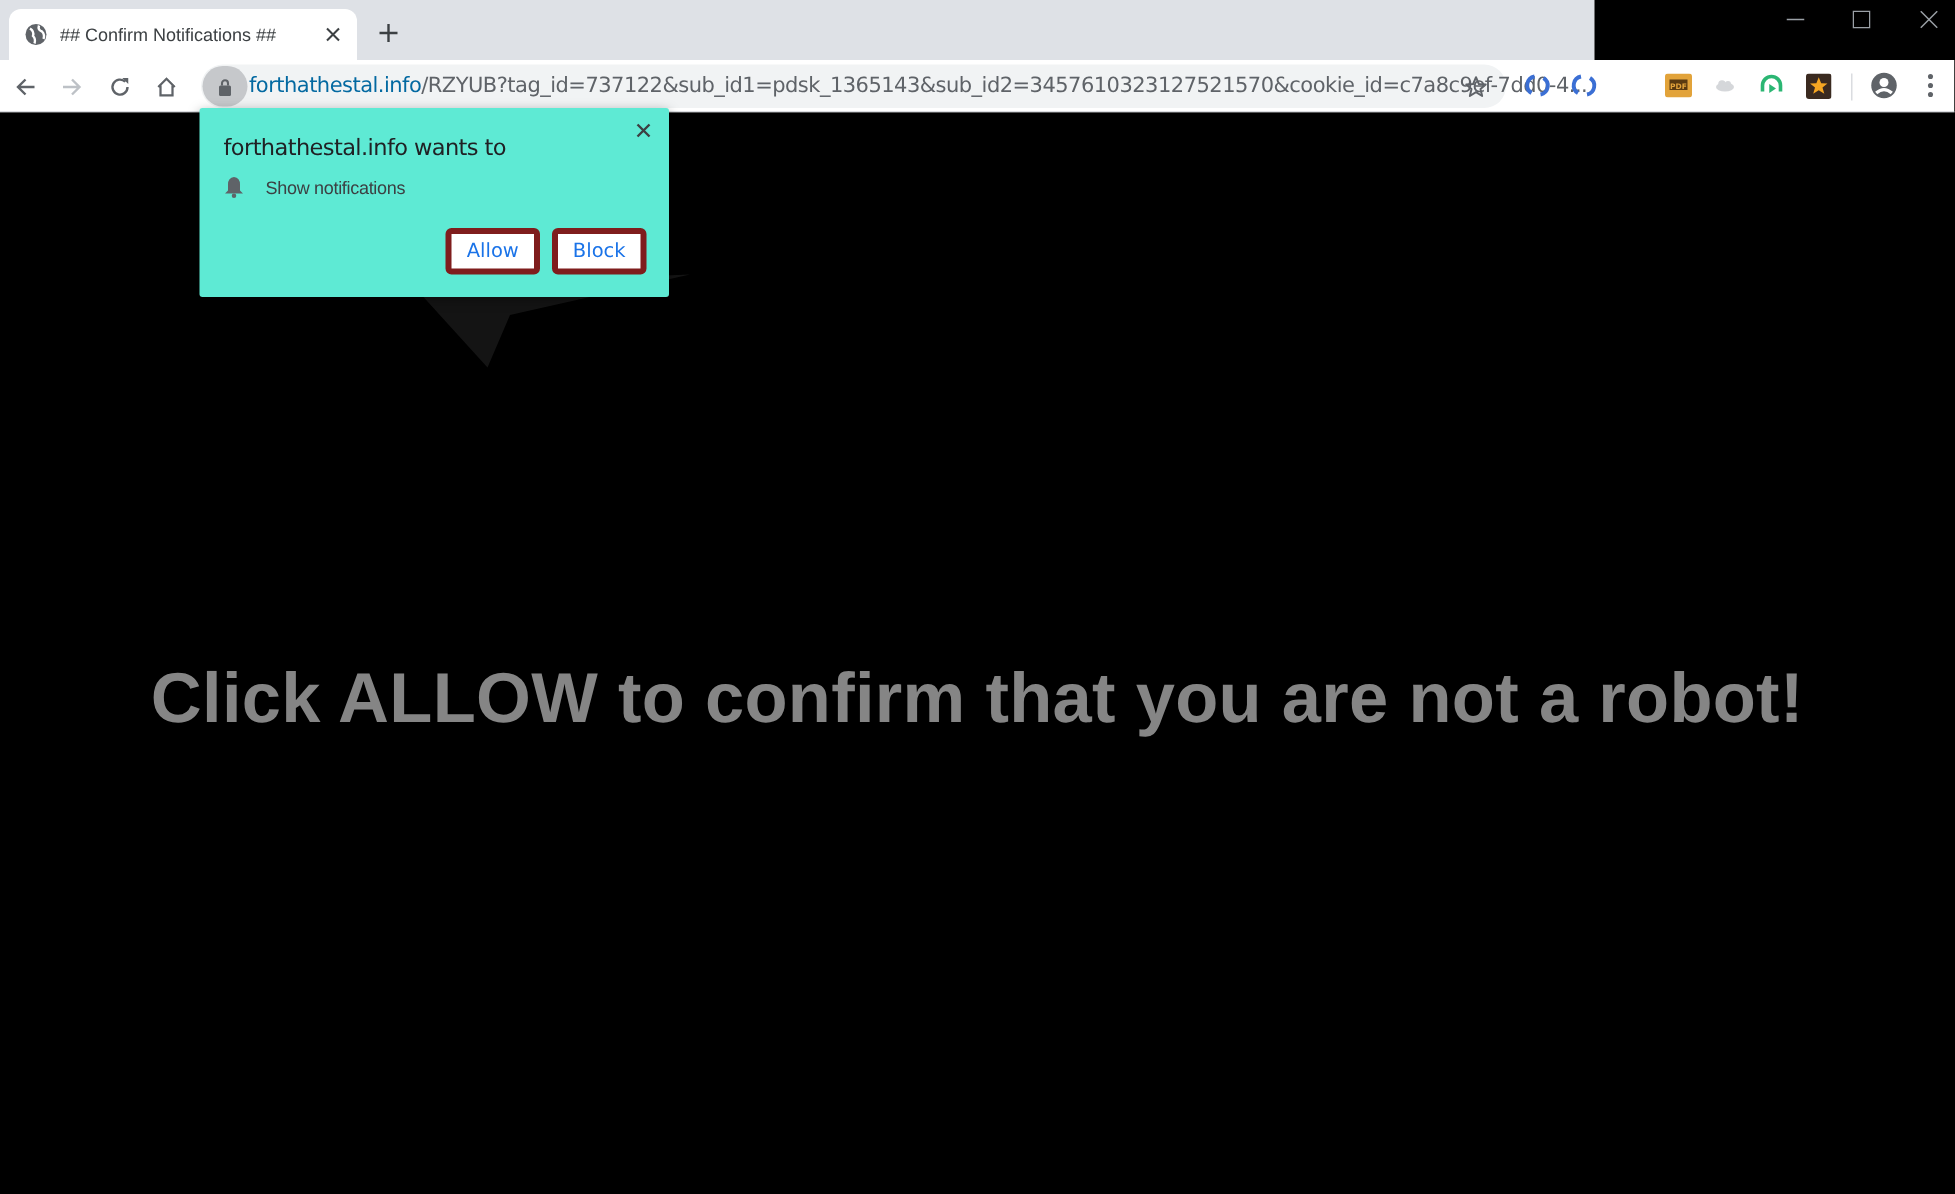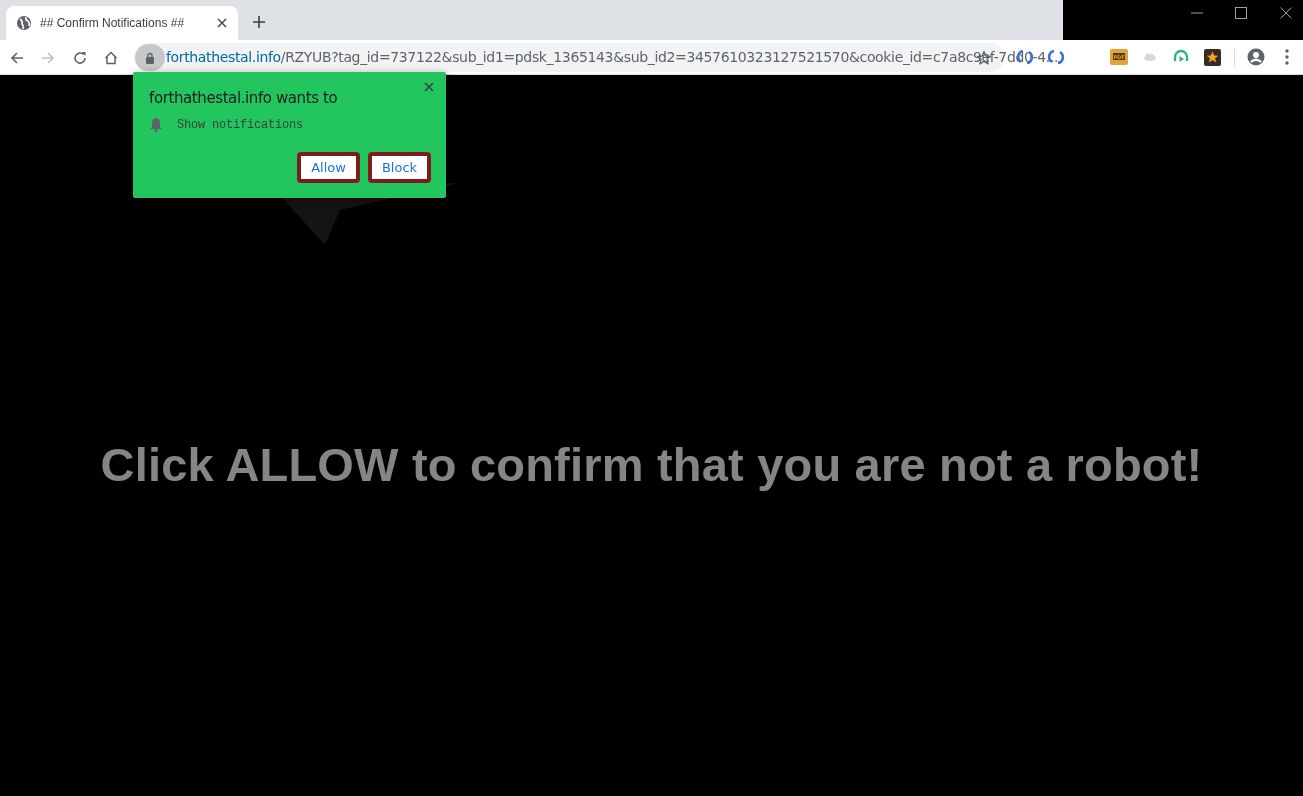--- a/index.html
+++ b/index.html
@@ -21,25 +21,25 @@
     .url { position: absolute; left: 32px; top: 0; height: 29px; line-height: 29px; font-size: 14px; white-space: nowrap; color: #5f6368; font-family: "DejaVu Sans", sans-serif; letter-spacing: -0.35px; }
     .url .host { color: #0369a1; }
     .star { position: absolute; left: 840px; top: 5px; width: 20px; height: 20px; display: flex; align-items: center; justify-content: center; }
     .ext { position: absolute; top: 8px; width: 18px; height: 18px; display: flex; align-items: center; justify-content: center; }
     .sep { position: absolute; left: 1234px; top: 9px; width: 1px; height: 18px; background: #dadce0; }
 
     .page { position: absolute; left: 0; top: 75px; width: 1303px; height: 721px; background: #000; overflow: hidden; }
     .ghost-arrow { position: absolute; left: 270px; top: 100px; }
     .headline { position: absolute; left: 0; top: 362px; width: 1303px; text-align: center; font-size: 47px; font-weight: bold; color: #858585; font-family: "Liberation Sans", sans-serif; letter-spacing: 0.2px; }
 
-    .popup { position: absolute; left: 133px; top: 72px; width: 313px; height: 126px; background: #22c55e; border-radius: 2px; box-shadow: 0 2px 8px rgba(0,0,0,0.35); }
+    .popup { position: absolute; left: 133px; top: 72px; width: 313px; height: 126px; background: #5eead4; border-radius: 2px; box-shadow: 0 2px 8px rgba(0,0,0,0.35); }
     .popup-close { position: absolute; right: 9px; top: 7px; width: 16px; height: 16px; display: flex; align-items: center; justify-content: center; }
     .popup-title { position: absolute; left: 16px; top: 17px; font-size: 15px; color: #202124; font-family: "DejaVu Sans", sans-serif; letter-spacing: -0.4px; }
     .popup-perm { position: absolute; left: 16px; top: 45px; display: flex; align-items: center; }
-    .popup-perm-label { margin-left: 14px; font-size: 12px; color: #3c4043; font-family: Liberation Mono, monospace; letter-spacing: -0.2px; }
+    .popup-perm-label { margin-left: 14px; font-size: 12px; color: #3c4043; font-family: Liberation Sans, sans-serif; letter-spacing: -0.2px; }
     .popup-btn { position: absolute; top: 80px; height: 31px; border: 4px solid #7f1d1d; border-radius: 4px; background: #fff; color: #1a73e8; font-size: 13px; font-family: "DejaVu Sans", sans-serif; display: flex; align-items: center; justify-content: center; }
     .btn-allow { left: 164px; width: 63px; }
     .btn-block { left: 235px; width: 63px; }
   </style>
 </head>
 <body>
 
 <div class="tabstrip">
   <div class="tab">
     <span class="tab-favicon">

